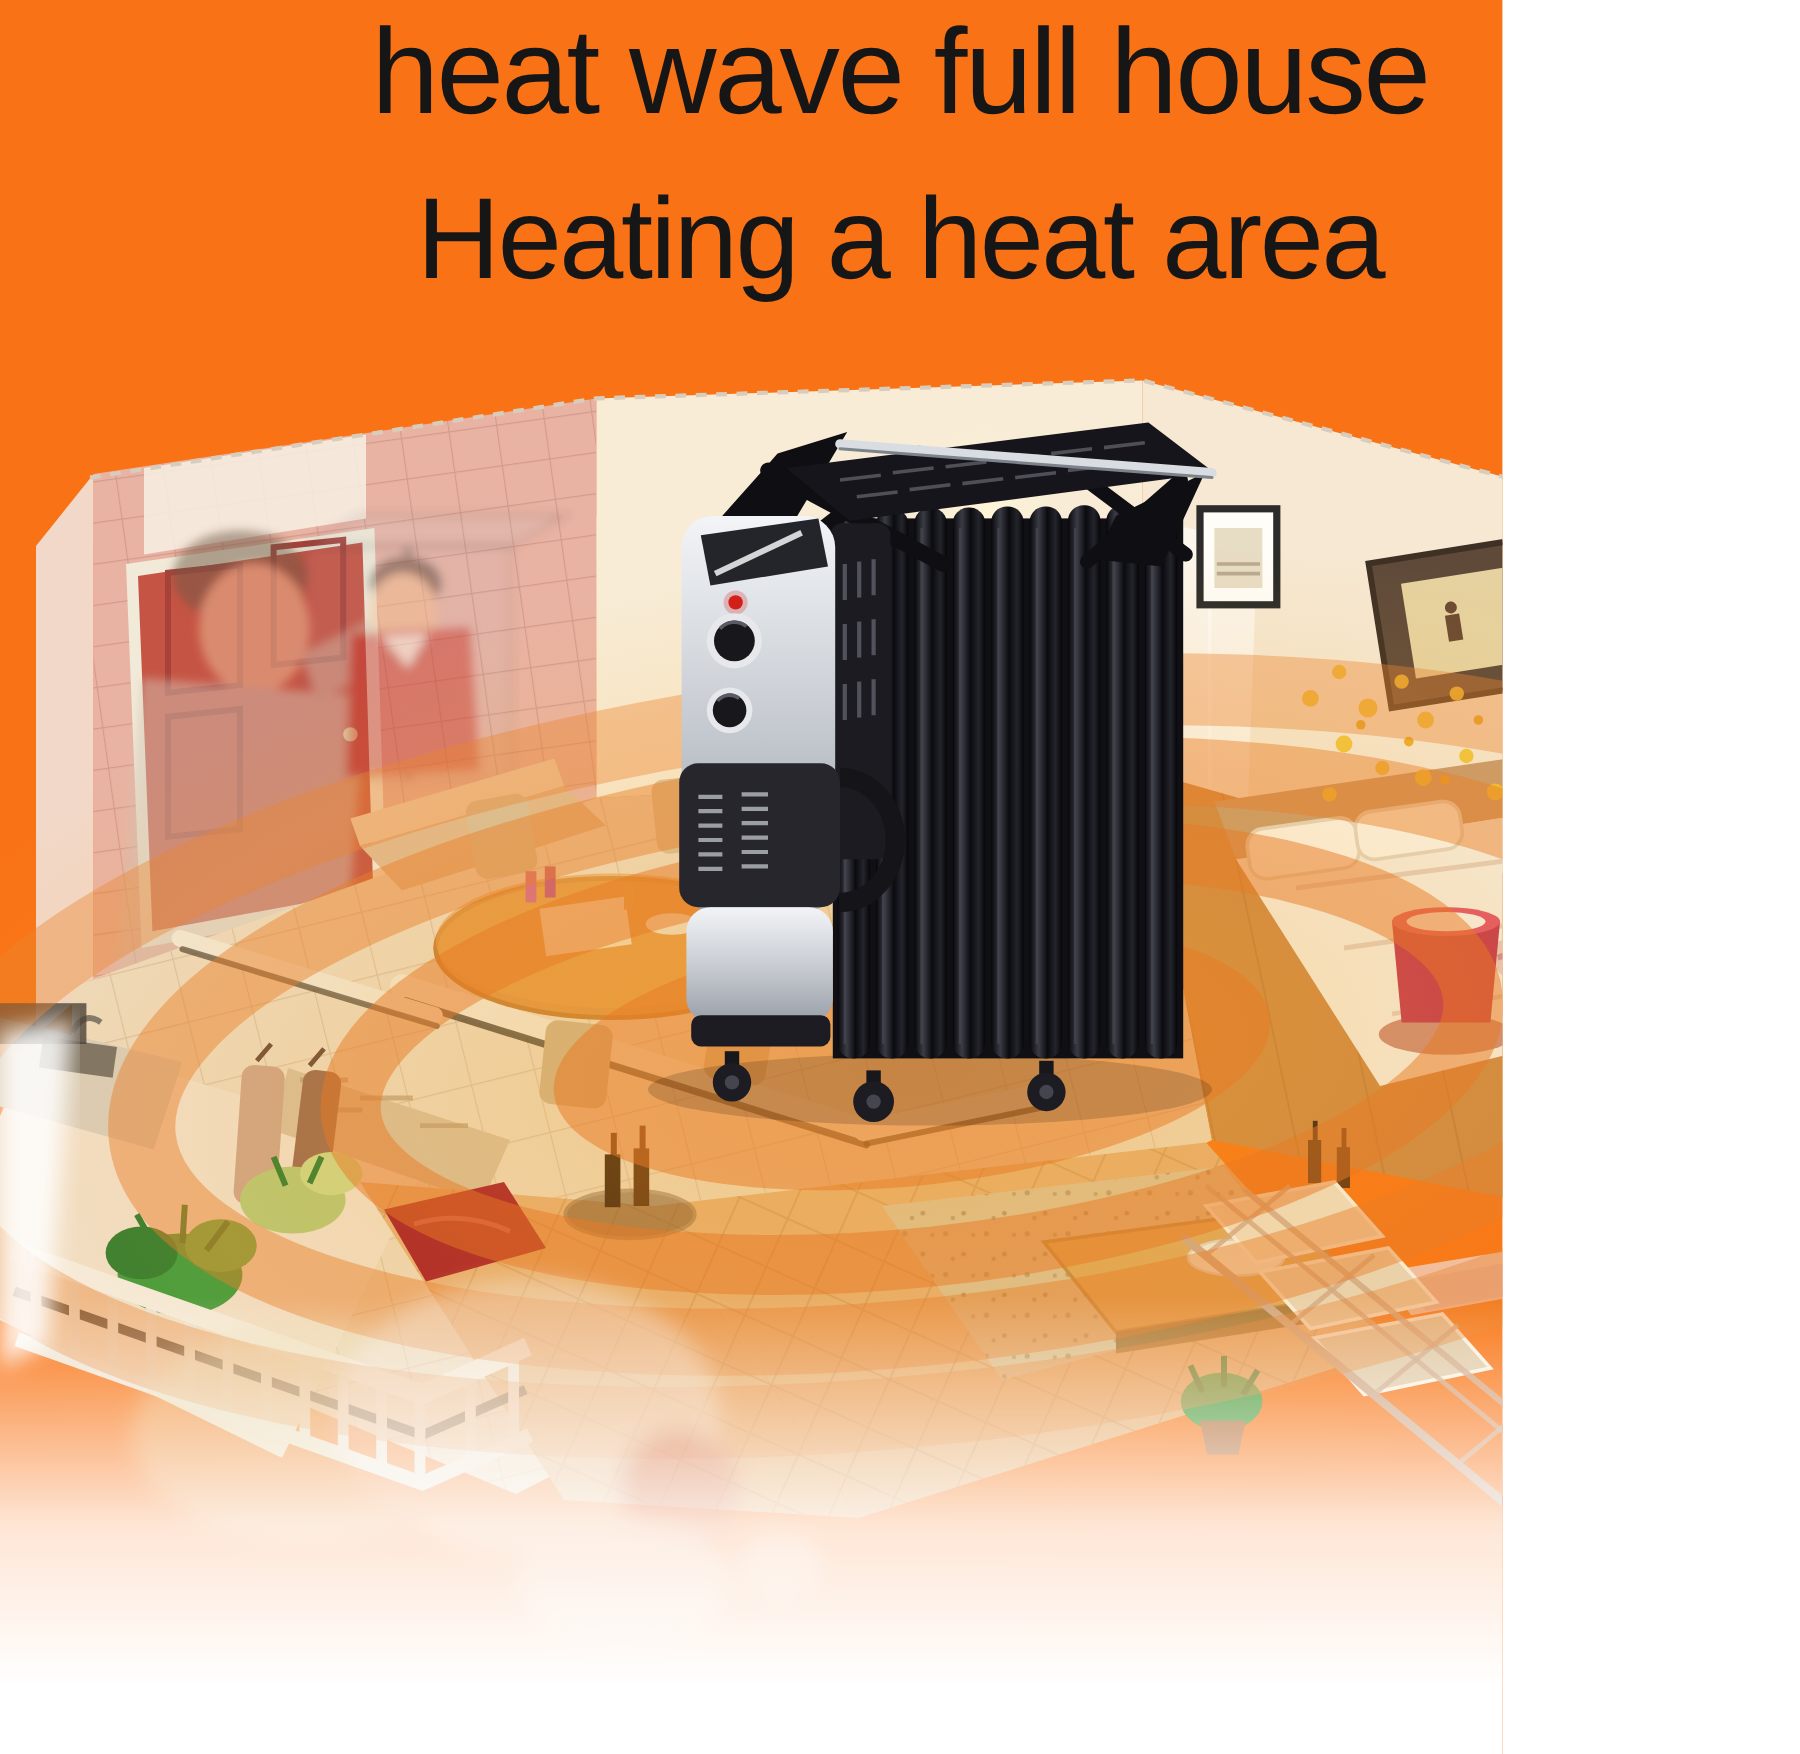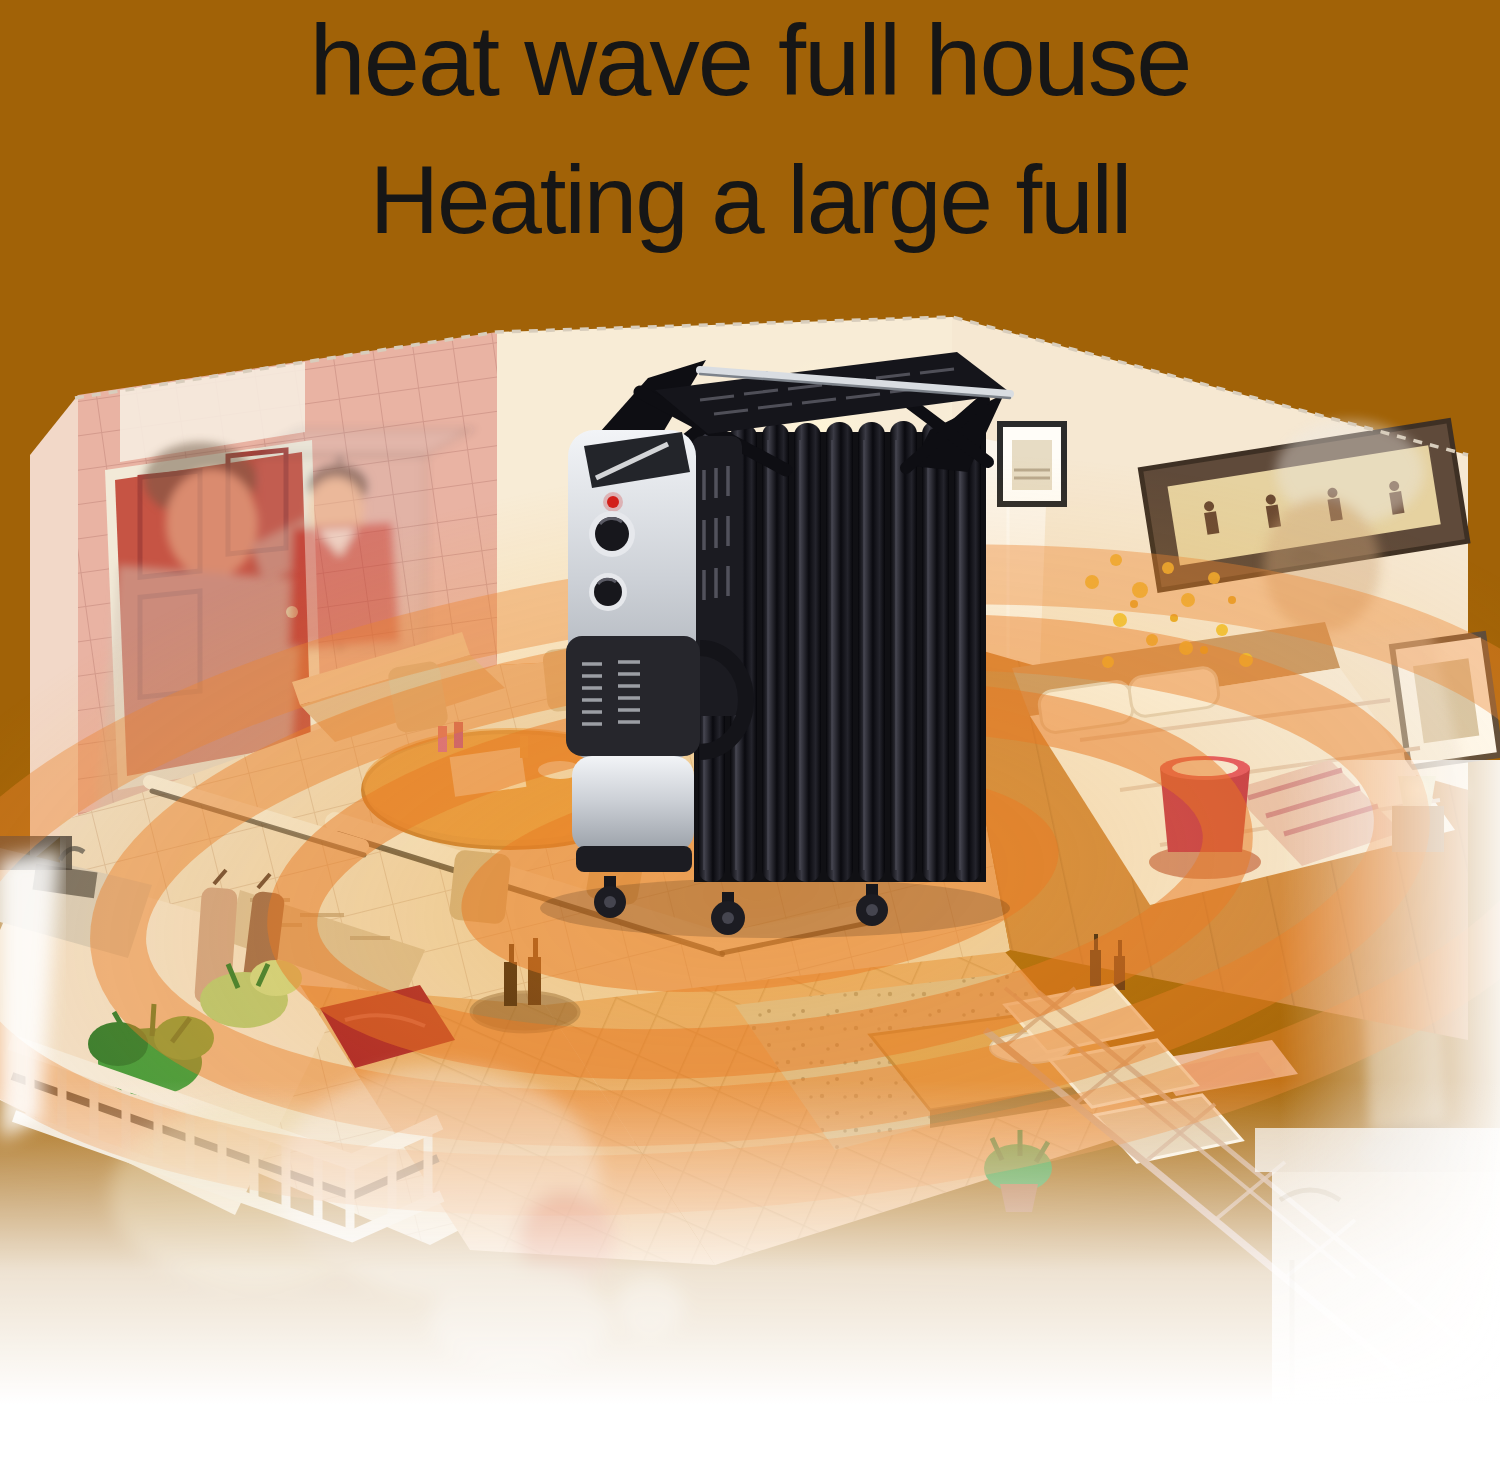--- a/index.html
+++ b/index.html
@@ -1,31 +1,31 @@
 <!DOCTYPE html>
 <html><head>
 <meta charset="utf-8">
 <style>
   html,body{margin:0;padding:0;background:#ffffff;}
-  .page{position:relative;width:1500px;height:1462px;background:#a16207;overflow:hidden;
+  .page{position:relative;width:1252px;height:1462px;background:#f97316;overflow:hidden;
         font-family:"Liberation Sans", sans-serif;}
   .headline{position:absolute;left:0;width:1500px;text-align:center;margin:0;
             font-weight:400;color:#161616;letter-spacing:-2px;line-height:1;z-index:30;}
   .headline.l1{top:10px;font-size:101px;}
   .headline.l2{top:152px;font-size:96px;}
   .scene{position:absolute;left:0;top:0;width:1500px;height:1462px;z-index:10;}
   svg{display:block;}
 </style>
 </head>
 <body>
 
 <div class="page">
 
   <h1 class="headline l1">heat wave full house</h1>
-  <h1 class="headline l2">Heating a large full</h1>
+  <h1 class="headline l2">Heating a heat area</h1>
 
   <div class="scene">
   <svg width="1500" height="1462" viewBox="0 0 1500 1462" xmlns="http://www.w3.org/2000/svg">
     <defs>
       <linearGradient id="gSilver" x1="0" y1="0" x2="0" y2="1">
         <stop offset="0" stop-color="#f2f4f7"></stop>
             <stop offset=".45" stop-color="#cdd1d7"></stop>
             <stop offset="1" stop-color="#9aa0a8"></stop>
       </linearGradient>
       <linearGradient id="gFin" x1="0" y1="0" x2="1" y2="0">

